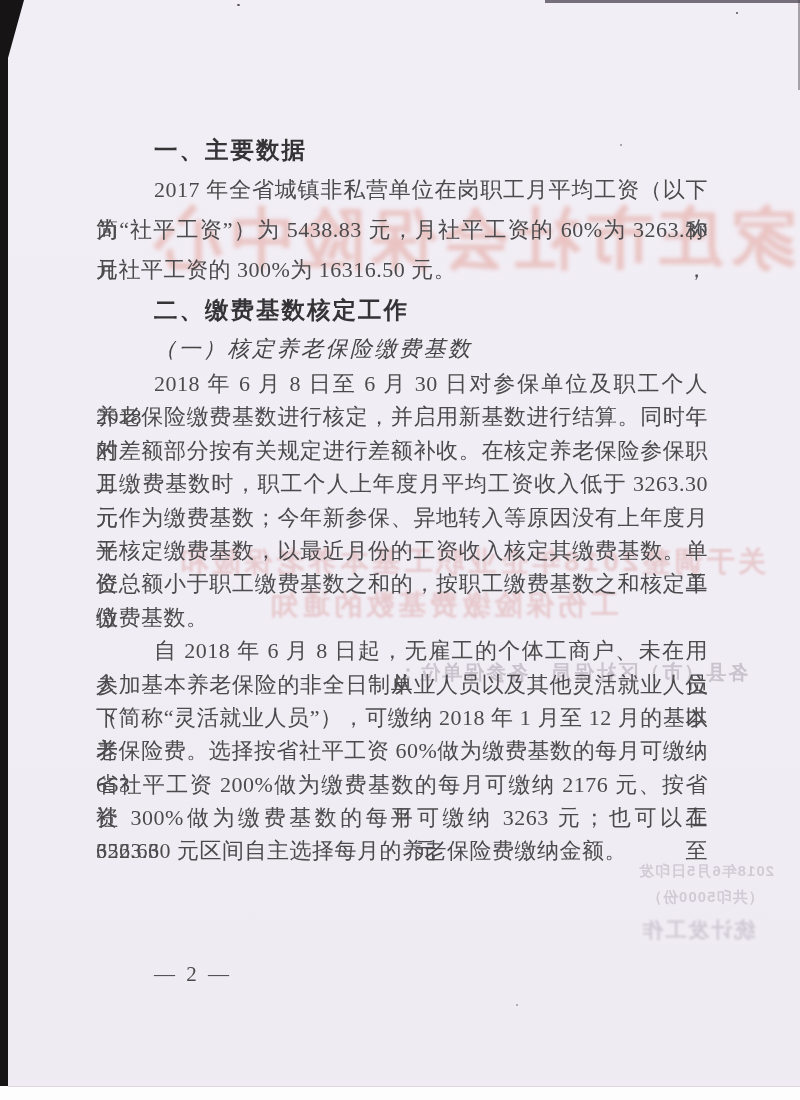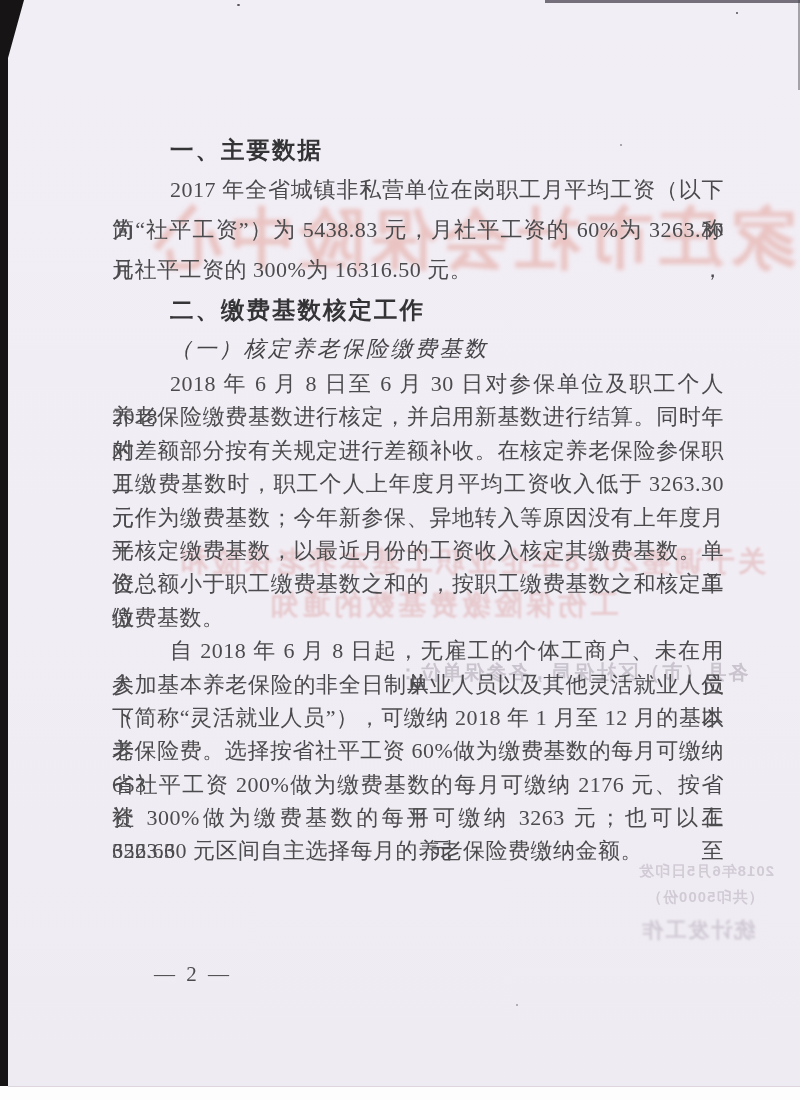--- a/index.html
+++ b/index.html
@@ -13,21 +13,21 @@
               clip-path:polygon(0 0,100% 0,0 100%);}
   .edge-top{position:absolute;left:545px;top:0;width:255px;height:3px;background:#4a4450;opacity:.75;}
   .edge-right-top{position:absolute;right:0;top:0;width:2px;height:90px;background:#4a4450;opacity:.45;}
 
   
   .paper{position:absolute;left:8px;top:0;width:792px;height:1086px;overflow:hidden;
          background:linear-gradient(180deg,#f2eef5 0%,#f1edf4 55%,#efebf2 100%);
          border-bottom:1px solid #ddd6de;}
 
   
-  .textblock{position:absolute;left:104px;top:130px;width:612px;z-index:3;
+  .textblock{position:absolute;left:88px;top:130px;width:612px;z-index:3;
              color:#4b4a4c;font-size:22px;}
   .line{height:33.4px;line-height:33.4px;letter-spacing:.5px;}
   .line.just{text-align:justify;text-align-last:justify;}
   .line.ind{text-indent:58px;}
   .line.end{text-align:left;text-align-last:left;}
   .line.sp{height:40px;line-height:40px;}
   .line.h{font-family:"Liberation Sans",sans-serif;font-weight:bold;color:#343336;
           font-size:23.5px;padding-left:58px;letter-spacing:2px;}
   .line.sub{padding-left:58px;height:37px;line-height:37px;letter-spacing:2.5px;color:#454447;font-style:italic;}
 

